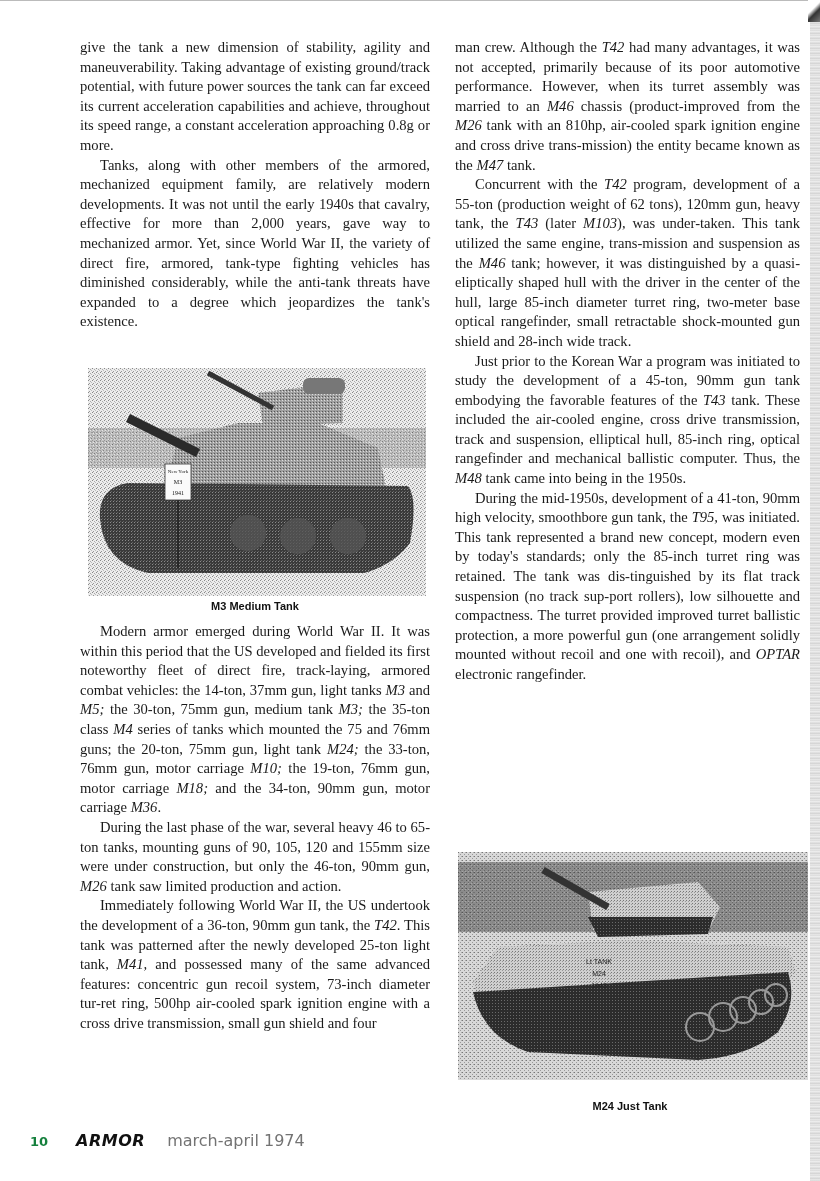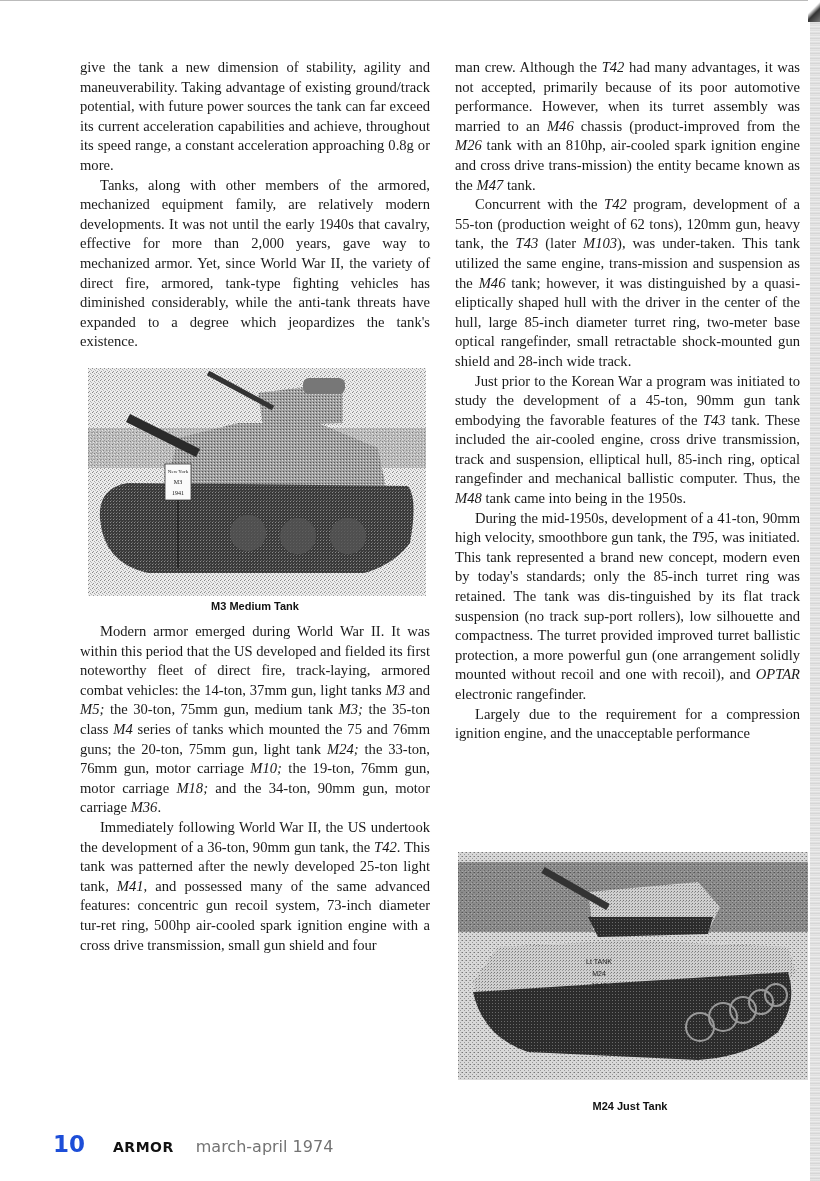--- a/index.html
+++ b/index.html
@@ -6,38 +6,38 @@
   body {
     width: 820px; height: 1181px; background: #ffffff; position: relative; overflow: hidden;
     font-family: "Liberation Serif", "DejaVu Serif", serif; color: #1a1a1a;
   }
   .top-rule { position: absolute; left: 0; top: 0; width: 812px; height: 1px; background: #bbb; }
   .edge-strip {
     position: absolute; right: 0; top: 0; width: 10px; height: 1181px;
     background: repeating-linear-gradient(180deg, #d8d8d8 0px, #f2f2f2 2px, #cfcfcf 3px, #ececec 5px);
   }
   .edge-corner { position: absolute; right: 0; top: 0; width: 12px; height: 22px; background: linear-gradient(135deg, #fff 40%, #333 60%, #777 100%); }
-  .col { position: absolute; top: 58px; font-size: 14.6px; line-height: 19.6px; text-align: justify; }
+  .col { position: absolute; top: 38px; font-size: 14.6px; line-height: 19.6px; text-align: justify; }
   .col-left { left: 80px; width: 350px; }
   .col-right { left: 455px; width: 345px; }
   .col p { margin: 0; text-indent: 0; hyphens: manual; }
   .col p.indent { text-indent: 20px; }
   .col i { font-style: italic; }
   .figure { position: absolute; }
   .fig-m3 { left: 88px; top: 368px; width: 338px; height: 228px; }
   .fig-m24 { left: 458px; top: 852px; width: 350px; height: 228px; }
   .caption {
     position: absolute; font-family: "Liberation Sans", "DejaVu Sans", sans-serif;
     font-weight: bold; font-size: 11px; text-align: center; color: #111;
   }
   .cap-m3 { left: 80px; top: 600px; width: 350px; text-align: center; }
   .cap-m24 { left: 455px; top: 1100px; width: 350px; }
   .footer { position: absolute; left: 30px; top: 1131px; height: 24px; display: flex; align-items: baseline; }
-  .page-num { font-family: "DejaVu Sans", sans-serif; font-weight: bold; font-size: 23px; color: #1d4ed8; margin-left: 23px; }
-  .mag-name { font-family: "DejaVu Sans", sans-serif; font-weight: bold; font-size: 14px; margin-left: 28px; color: #111; letter-spacing: 0.5px; }
+  .page-num { font-family: "DejaVu Sans", sans-serif; font-weight: bold; font-size: 13px; color: #15803d; }
+  .mag-name { font-family: "DejaVu Sans", sans-serif; font-weight: bold; font-style: italic; font-size: 16px; margin-left: 28px; color: #111; letter-spacing: 0.5px; }
   .issue { font-family: "DejaVu Sans", sans-serif; font-size: 16px; margin-left: 22px; color: #737373; }
 </style>
 </head>
 <body>
 
 <div class="top-rule"></div>
 <div class="edge-strip"></div>
 <div class="edge-corner"></div>
 
 <div class="col col-left">
@@ -91,29 +91,29 @@
     <text x="90" y="116" font-size="6" text-anchor="middle" font-family="Liberation Serif, serif" fill="#111">M3</text>
     <text x="90" y="127" font-size="6" text-anchor="middle" font-family="Liberation Serif, serif" fill="#111">1941</text>
 
     <rect x="0" y="205" width="338" height="23" fill="url(#noise1)"></rect>
   </svg>
 </div>
 <div class="caption cap-m3">M3 Medium Tank</div>
 
 <div class="col col-left" style="top:622px;">
   <p class="indent"><span>Modern armor emerged during World War II. It was within this period that the US developed and fielded its first noteworthy fleet of direct fire, track-laying, armored combat vehicles: the 14-ton, 37mm gun, light tanks </span><i>M3</i><span> and </span><i>M5;</i><span> the 30-ton, 75mm gun, medium tank </span><i>M3;</i><span> the 35-ton class </span><i>M4</i><span> series of tanks which mounted the 75 and 76mm guns; the 20-ton, 75mm gun, light tank </span><i>M24;</i><span> the 33-ton, 76mm gun, motor carriage </span><i>M10;</i><span> the 19-ton, 76mm gun, motor carriage </span><i>M18;</i><span> and the 34-ton, 90mm gun, motor carriage </span><i>M36</i><span>.</span></p>
+  <p class="indent"><span>During the last phase of the war, several heavy 46 to 65-ton tanks, mounting guns of 90, 105, 120 and 155mm size were under construction, but only the 46-ton, 90mm gun, </span><i>M26</i><span> tank saw limited production and action.</span></p>
   <p class="indent"><span>Immediately following World War II, the US undertook the development of a 36-ton, 90mm gun tank, the </span><i>T42</i><span>. This tank was patterned after the newly developed 25-ton light tank, </span><i>M41,</i><span> and possessed many of the same advanced features: concentric gun recoil system, 73-inch diameter tur-ret ring, 500hp air-cooled spark ignition engine with a cross drive transmission, small gun shield and four</span></p>
 </div>
 
 <div class="col col-right">
   <p><span>man crew. Although the </span><i>T42</i><span> had many advantages, it was not accepted, primarily because of its poor automotive performance. However, when its turret assembly was married to an </span><i>M46</i><span> chassis (product-improved from the </span><i>M26</i><span> tank with an 810hp, air-cooled spark ignition engine and cross drive trans-mission) the entity became known as the </span><i>M47</i><span> tank.</span></p>
   <p class="indent"><span>Concurrent with the </span><i>T42</i><span> program, development of a 55-ton (production weight of 62 tons), 120mm gun, heavy tank, the </span><i>T43</i><span> (later </span><i>M103</i><span>), was under-taken. This tank utilized the same engine, trans-mission and suspension as the </span><i>M46</i><span> tank; however, it was distinguished by a quasi-eliptically shaped hull with the driver in the center of the hull, large 85-inch diameter turret ring, two-meter base optical rangefinder, small retractable shock-mounted gun shield and 28-inch wide track.</span></p>
   <p class="indent"><span>Just prior to the Korean War a program was initiated to study the development of a 45-ton, 90mm gun tank embodying the favorable features of the </span><i>T43</i><span> tank. These included the air-cooled engine, cross drive transmission, track and suspension, elliptical hull, 85-inch ring, optical rangefinder and mechanical ballistic computer. Thus, the </span><i>M48</i><span> tank came into being in the 1950s.</span></p>
   <p class="indent"><span>During the mid-1950s, development of a 41-ton, 90mm high velocity, smoothbore gun tank, the </span><i>T95,</i><span> was initiated. This tank represented a brand new concept, modern even by today's standards; only the 85-inch turret ring was retained. The tank was dis-tinguished by its flat track suspension (no track sup-port rollers), low silhouette and compactness. The turret provided improved turret ballistic protection, a more powerful gun (one arrangement solidly mounted without recoil and one with recoil), and </span><i>OPTAR</i><span> electronic rangefinder.</span></p>
-  <p class="indent">Largely due to the requirement for a compression ignition engine, and the unacceptable performance</p>
 </div>
 
 <div class="figure fig-m24">
   <svg width="350" height="228" viewBox="0 0 350 228">
     <defs>
       <pattern id="noise2" width="4" height="4" patternUnits="userSpaceOnUse">
         <rect width="4" height="4" fill="#d8d8d8"></rect>
         <rect x="0" y="0" width="1" height="1" fill="#777"></rect>
         <rect x="2" y="2" width="1" height="1" fill="#999"></rect>
         <rect x="3" y="0" width="1" height="1" fill="#aaa"></rect>

